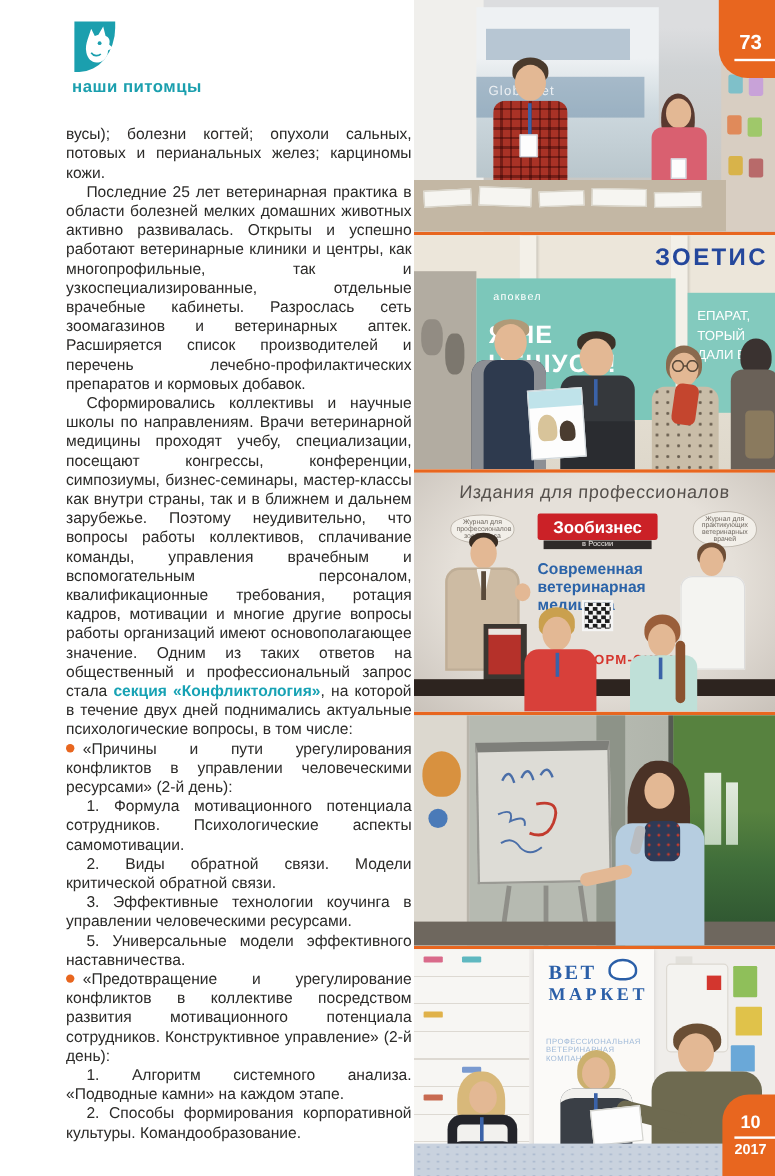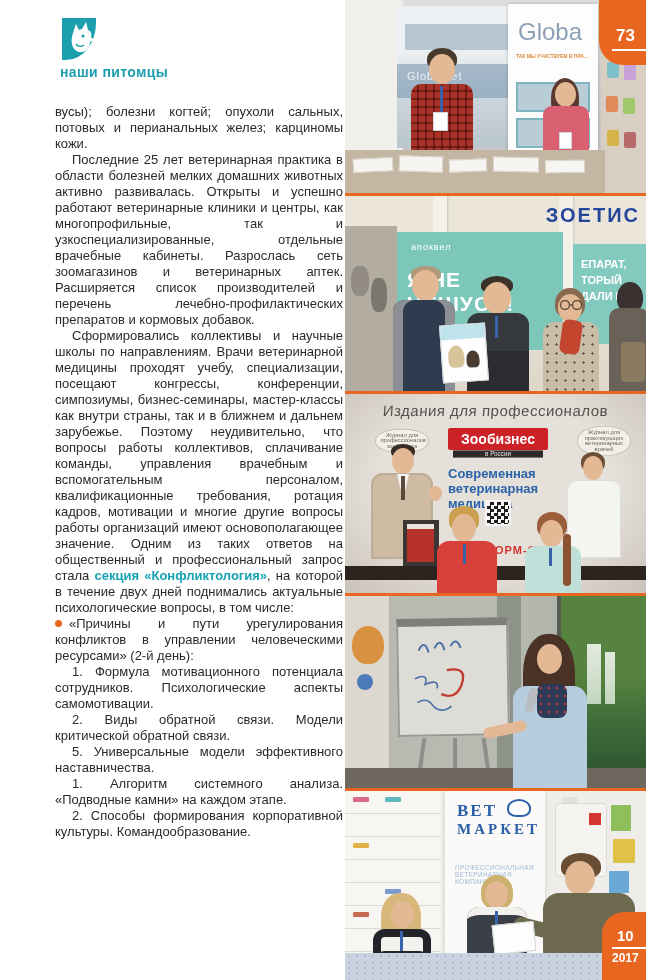--- a/index.html
+++ b/index.html
@@ -59,21 +59,21 @@
   .lanyard { position:absolute; width:3px; background:#3a62a8; }
 
   
   .p2 { height:195px; background:linear-gradient(180deg,#ece6da 0 28%, #ded8cb 100%); }
   .p2 .post { position:absolute; top:0; width:14px; height:195px; background:#f3f0e8; box-shadow:1px 0 2px rgba(0,0,0,.15); }
   .p2 .zoetis { position:absolute; right:6px; top:8px; color:#24479c; font-weight:bold; font-size:20px; letter-spacing:2px; }
   .p2 .panelL { position:absolute; left:52px; top:36px; width:166px; height:118px; background:#7cc7ba; }
   .p2 .panelL .apoquel { color:#fff; font-size:9px; margin:10px 0 0 14px; letter-spacing:1px; }
   .p2 .panelL .slogan { color:#fff; font-weight:bold; font-size:21px; margin:16px 0 0 10px; letter-spacing:1px; }
   .p2 .panelR { position:absolute; left:228px; top:48px; width:73px; height:100px; background:#83cabe; }
-  .p2 .panelR .ln { color:#fff; font-weight:bold; font-size:11px; margin:4px 0 0 8px; }
+  .p2 .panelR .ln { color:#fff; font-weight:normal; font-size:11px; margin:4px 0 0 8px; }
   .p2 .crowd { position:absolute; left:0; top:30px; width:52px; height:165px; background:#b2aca1; }
   .p2 .blob { position:absolute; border-radius:40%; opacity:.8; }
   .p2 .mag { position:absolute; left:96px; top:128px; width:46px; height:58px; background:#fdfdfd; border:1px solid #cfd6da; transform:rotate(-4deg); }
   .p2 .mag .band { position:absolute; left:0; top:0; width:100%; height:14px; background:#bfe3ea; }
   .p2 .mag .dog1 { position:absolute; left:6px; top:20px; width:16px; height:22px; border-radius:50% 50% 30% 30%; background:#d8c49a; }
   .p2 .mag .dog2 { position:absolute; left:24px; top:26px; width:13px; height:17px; border-radius:50% 50% 30% 30%; background:#4a3c30; }
 
   
   .p3 { height:199px; background:radial-gradient(ellipse at 50% 45%, #e5e0d9 0 55%, #c9c2ba 100%); }
   .p3 .title { position:absolute; left:0; top:8px; width:100%; text-align:center; color:#55504c; font-size:15px; letter-spacing:.5px; transform:skewX(-4deg); }
@@ -137,40 +137,36 @@
     <div class="rule"></div>
   </div>
 
   <div class="text-col">
     <p class="cont">вусы); болезни когтей; опухоли сальных, потовых и перианальных желез; карциномы кожи.</p>
     <p>Последние 25 лет ветеринарная практика в области болезней мелких домашних животных активно развивалась. Открыты и успешно работают ветеринарные клиники и центры, как многопрофильные, так и узкоспециализированные, отдельные врачебные кабинеты. Разрослась сеть зоомагазинов и ветеринарных аптек. Расширяется список производителей и перечень лечебно-профилактических препаратов и кормовых добавок.</p>
     <p><span>Сформировались коллективы и научные школы по направлениям. Врачи ветеринарной медицины проходят учебу, специализации, посещают конгрессы, конференции, симпозиумы, бизнес-семинары, мастер-классы как внутри страны, так и в ближнем и дальнем зарубежье. Поэтому неудивительно, что вопросы работы коллективов, сплачивание команды, управления врачебным и вспомогательным персоналом, квалификационные требования, ротация кадров, мотивации и многие другие вопросы работы организаций имеют основополагающее значение. Одним из таких ответов на общественный и профессиональный запрос стала </span><span class="hl">секция «Конфликтология»</span><span>, на которой в течение двух дней поднимались актуальные психологические вопросы, в том числе:</span></p>
     <p class="bullet-p"><span class="dot"></span><span>«Причины и пути урегулирования конфликтов в управлении человеческими ресурсами» (2-й день):</span></p>
     <p>1. Формула мотивационного потенциала сотрудников. Психологические аспекты самомотивации.</p>
     <p>2. Виды обратной связи. Модели критической обратной связи.</p>
+    <p>3. Эффективные технологии коучинга в управлении человеческими ресурсами.</p>
     <p>5. Универсальные модели эффективного наставничества.</p>
+    <p class="bullet-p"><span class="dot"></span><span>«Предотвращение и урегулирование конфликтов в коллективе посредством развития мотивационного потенциала сотрудников. Конструктивное управление» (2-й день):</span></p>
     <p>1. Алгоритм системного анализа. «Подводные камни» на каждом этапе.</p>
     <p>2. Способы формирования корпоративной культуры. Командообразование.</p>
 
   </div>
 
   <div class="photo-col">
 
     <div class="photo p1">
       <div class="wallL"></div>
       <div class="print">
         <div class="strip1"></div>
         <div class="strip2"></div>
         <div class="print-label">Globalvet</div>
-      </div>
-      <div class="banner">
-        <div class="g">Globa</div>
-        <div class="sub">ТАК МЫ УЧАСТВУЕМ В ПРА…</div>
-        <div class="im" style="top:78px;"></div>
-        <div class="im" style="top:114px;"></div>
       </div>
       <div class="shelf">
         <div class="pack" style="left:5px;top:30px;background:#e9c24a;"></div>
         <div class="pack" style="left:22px;top:32px;background:#d96a8a;"></div>
         <div class="pack" style="left:6px;top:62px;background:#7fc0c9;"></div>
         <div class="pack" style="left:23px;top:64px;background:#c8a2d8;"></div>
         <div class="pack" style="left:5px;top:96px;background:#e08a5a;"></div>
         <div class="pack" style="left:22px;top:98px;background:#9fc86a;"></div>
         <div class="pack" style="left:6px;top:130px;background:#d8b34a;"></div>
         <div class="pack" style="left:23px;top:132px;background:#b86a6a;"></div>

